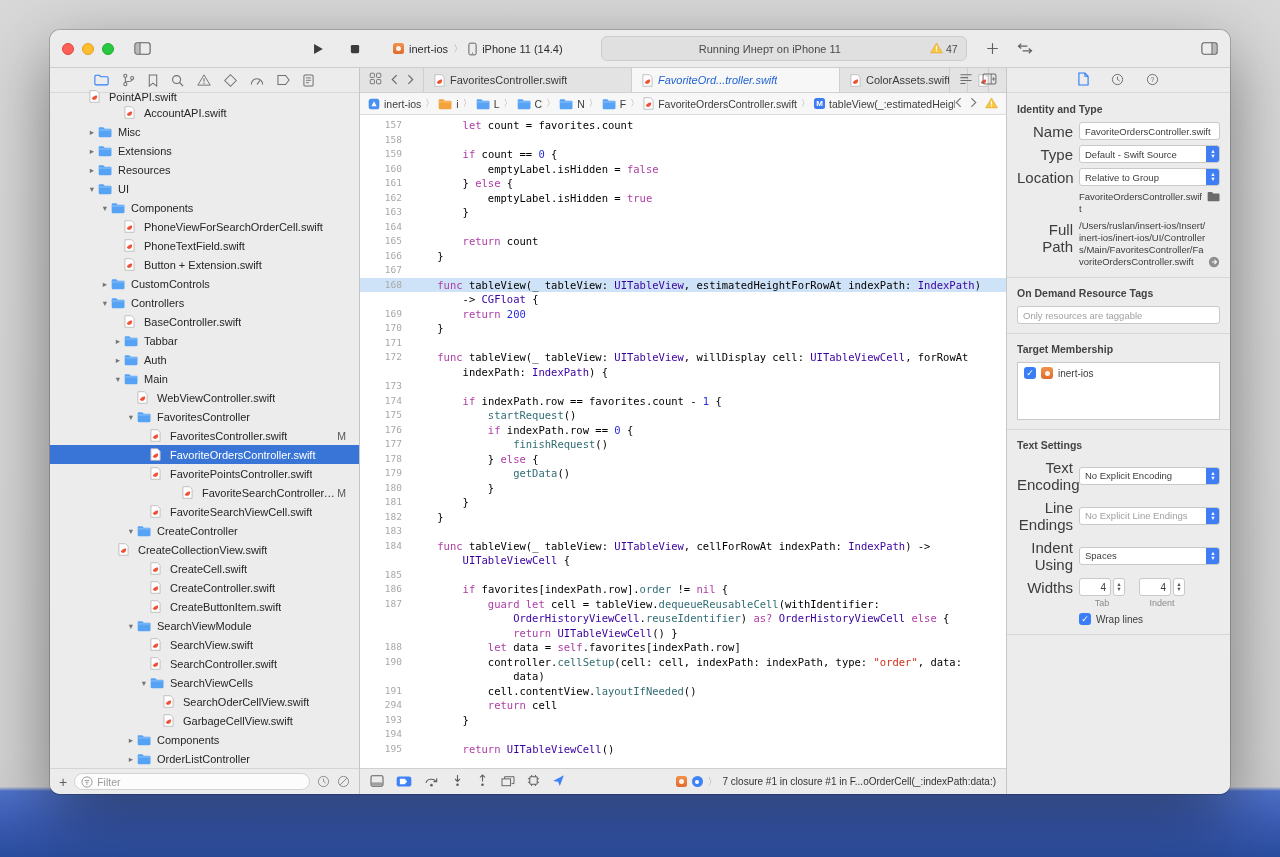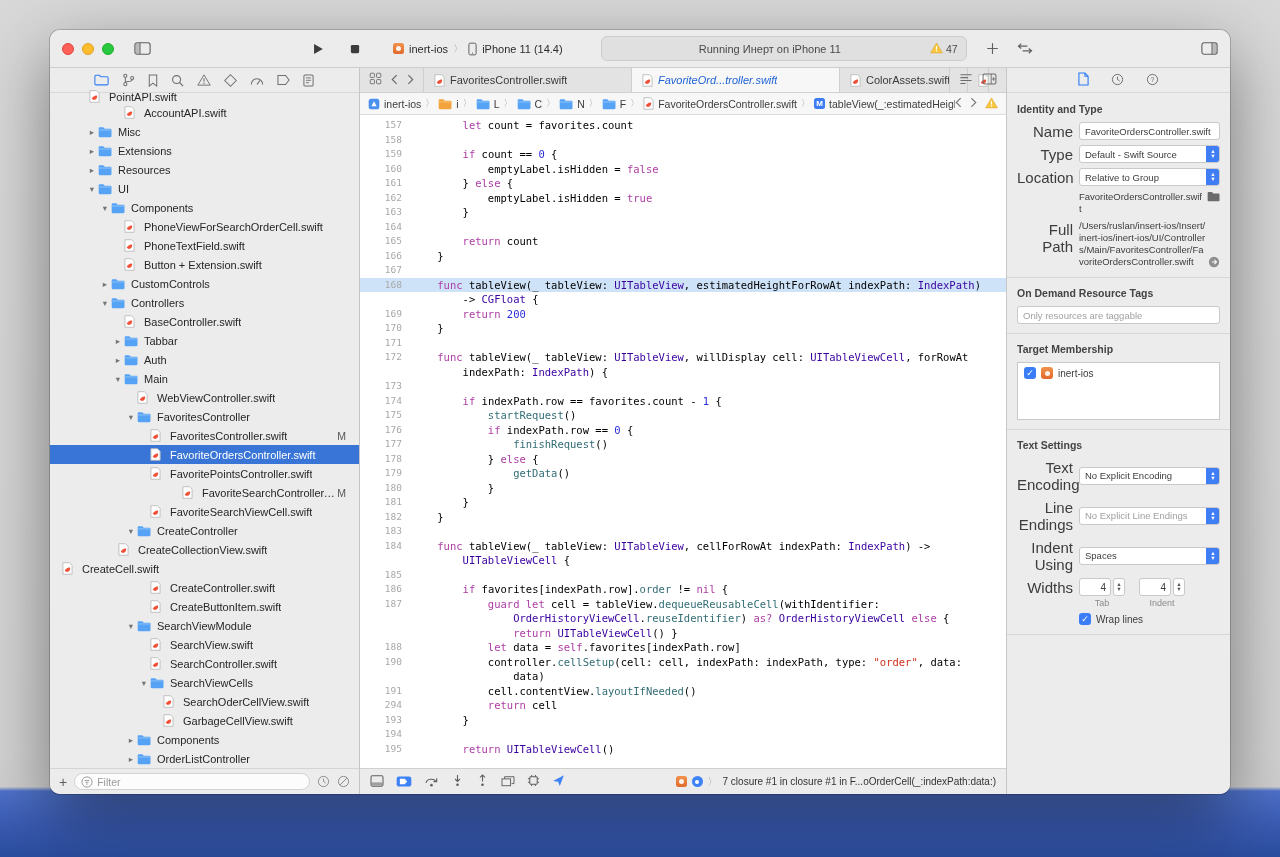--- a/index.html
+++ b/index.html
@@ -507,21 +507,21 @@
           <div class="trow" style="padding-left: 56px;">
             <span class="disc"></span>
             <span class="ticon">
               <svg width="11" height="13" viewBox="0 0 12 14">
                 <path d="M1 .7h7.2L11 3.5v9.8H1z" fill="#fff" stroke="#bcbcbc" stroke-width="1"></path>
                 <path d="M3 9.3c1-2.4 3.7-3.9 5.7-3.4.7 1.7-.3 4.2-2.4 4.7-1.3.3-2.7-.2-3.3-1.3z" fill="#f05138"></path>
               </svg>
             </span>
             <span class="tlabel">CreateCollectionView.swift</span>
           </div>
-          <div class="trow" style="">
+          <div class="trow" style="padding-left: 88px;">
             <span class="disc"></span>
             <span class="ticon">
               <svg width="11" height="13" viewBox="0 0 12 14">
                 <path d="M1 .7h7.2L11 3.5v9.8H1z" fill="#fff" stroke="#bcbcbc" stroke-width="1"></path>
                 <path d="M3 9.3c1-2.4 3.7-3.9 5.7-3.4.7 1.7-.3 4.2-2.4 4.7-1.3.3-2.7-.2-3.3-1.3z" fill="#f05138"></path>
               </svg>
             </span>
             <span class="tlabel">CreateCell.swift</span>
           </div>
           <div class="trow" style="padding-left: 88px;">

